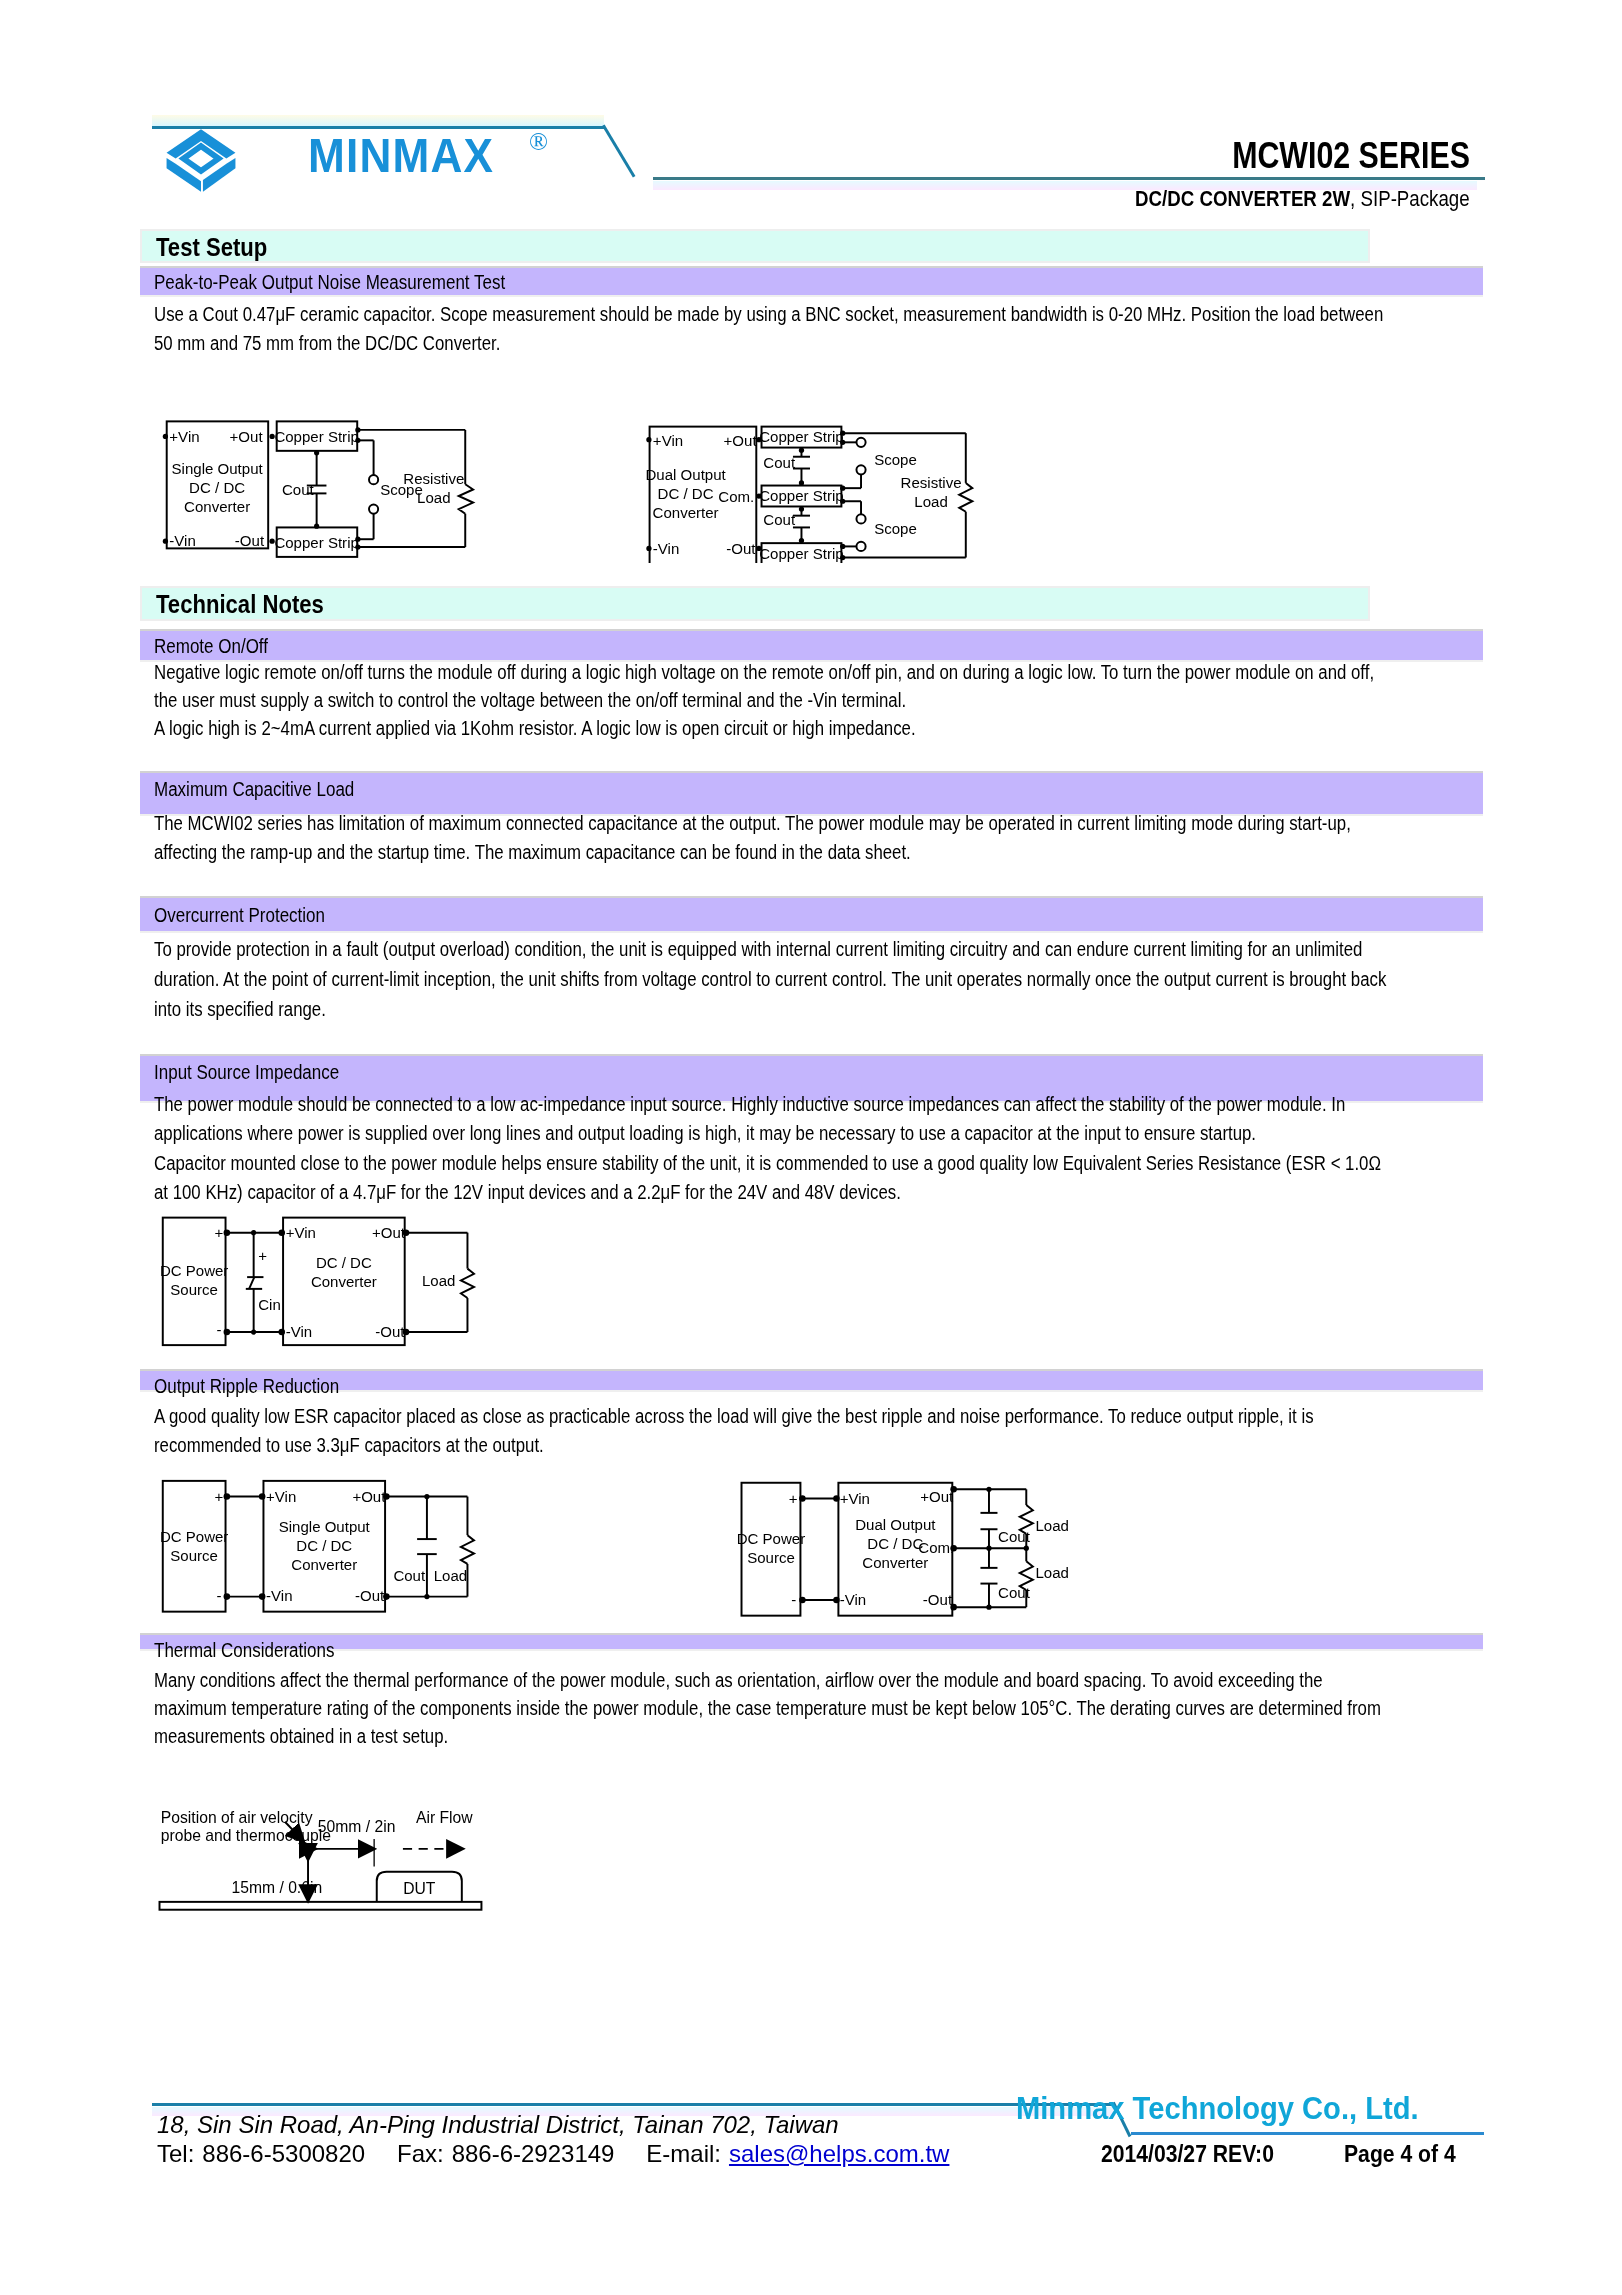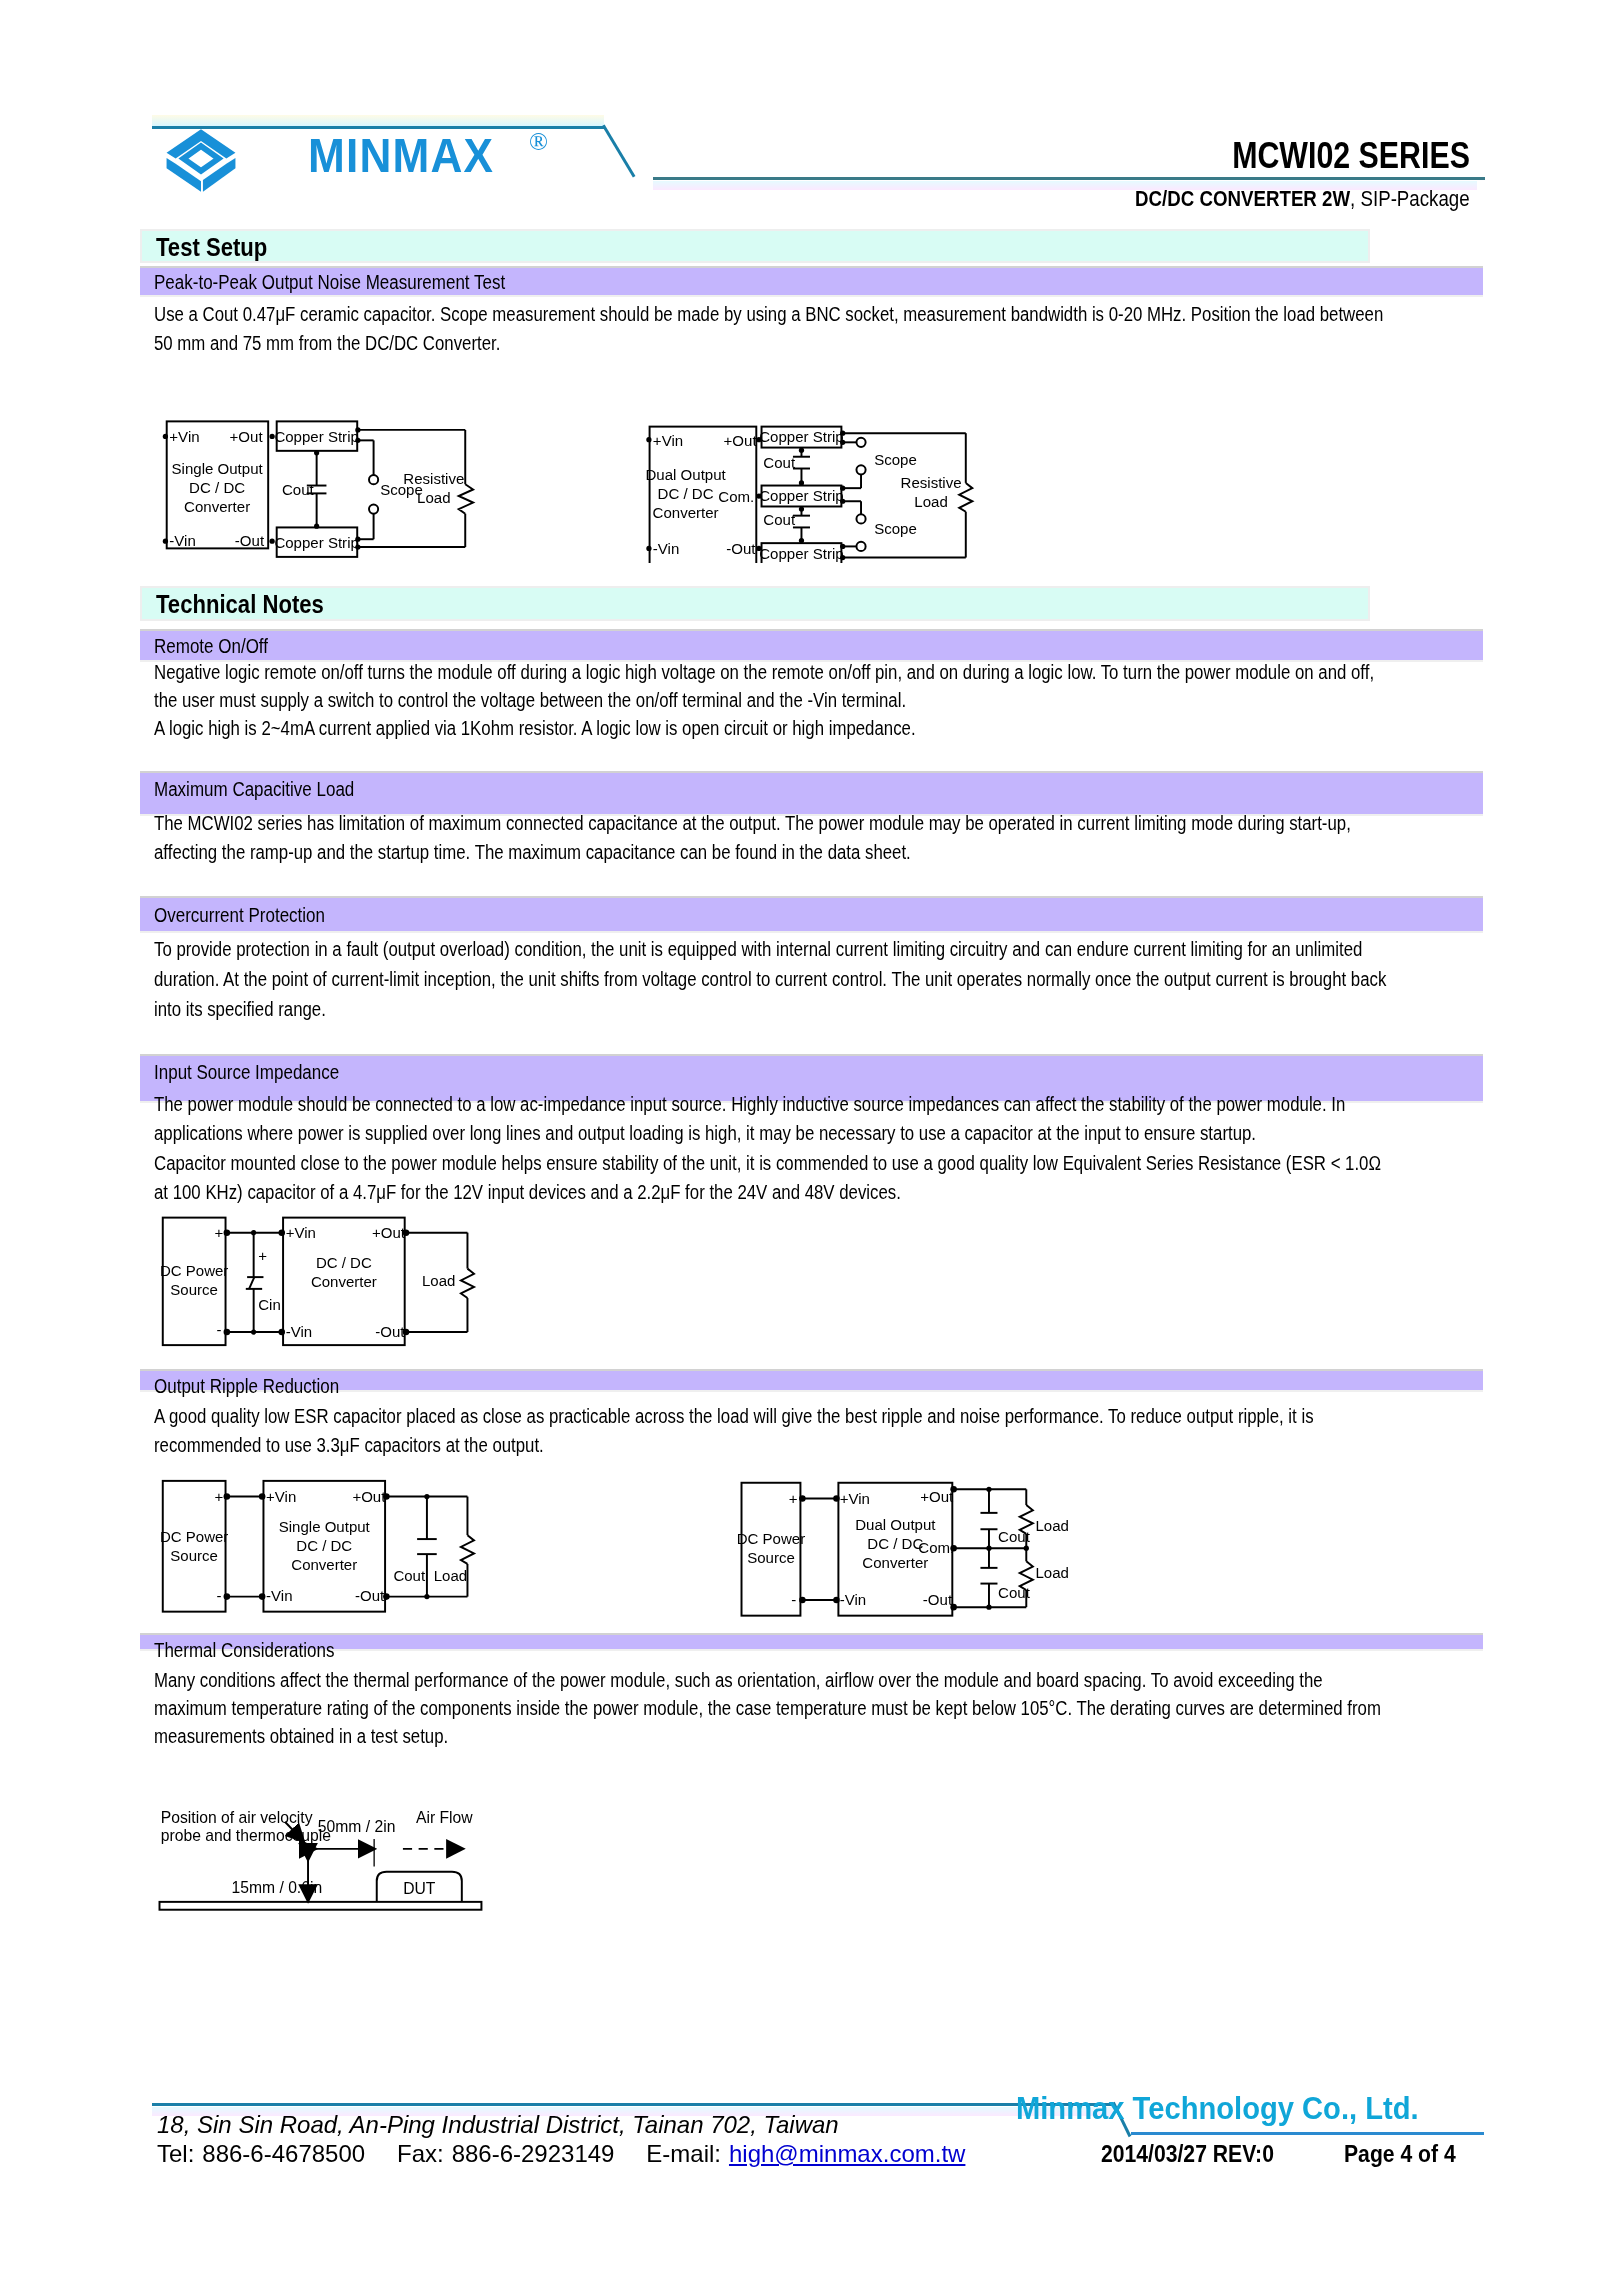--- a/index.html
+++ b/index.html
@@ -412,20 +412,20 @@
   </g>
 </svg>
 
 <div class="abs ftr-line-left"></div>
 <div class="abs ftr-line-left-glow"></div>
 <div class="abs ftr-diag"></div>
 <div class="abs ftr-line-right"></div>
 <div class="abs company">Minmax Technology Co., Ltd.</div>
 <div class="abs addr">18, Sin Sin Road, An-Ping Industrial District, Tainan 702, Taiwan</div>
 <div class="abs contact">
-  <span>Tel: 886-6-4678500</span>&nbsp;&nbsp;&nbsp;
+  <span>Tel: 886-6-5300820</span>&nbsp;&nbsp;&nbsp;
   <span>Fax: 886-6-2923149</span>&nbsp;&nbsp;&nbsp;
   <span>E-mail:</span>
-  <a>high@minmax.com.tw</a>
+  <a>sales@helps.com.tw</a>
 </div>
 <div class="abs rev">2014/03/27 REV:0</div>
 <div class="abs page">Page 4 of 4</div>
 
 
 </body></html>

